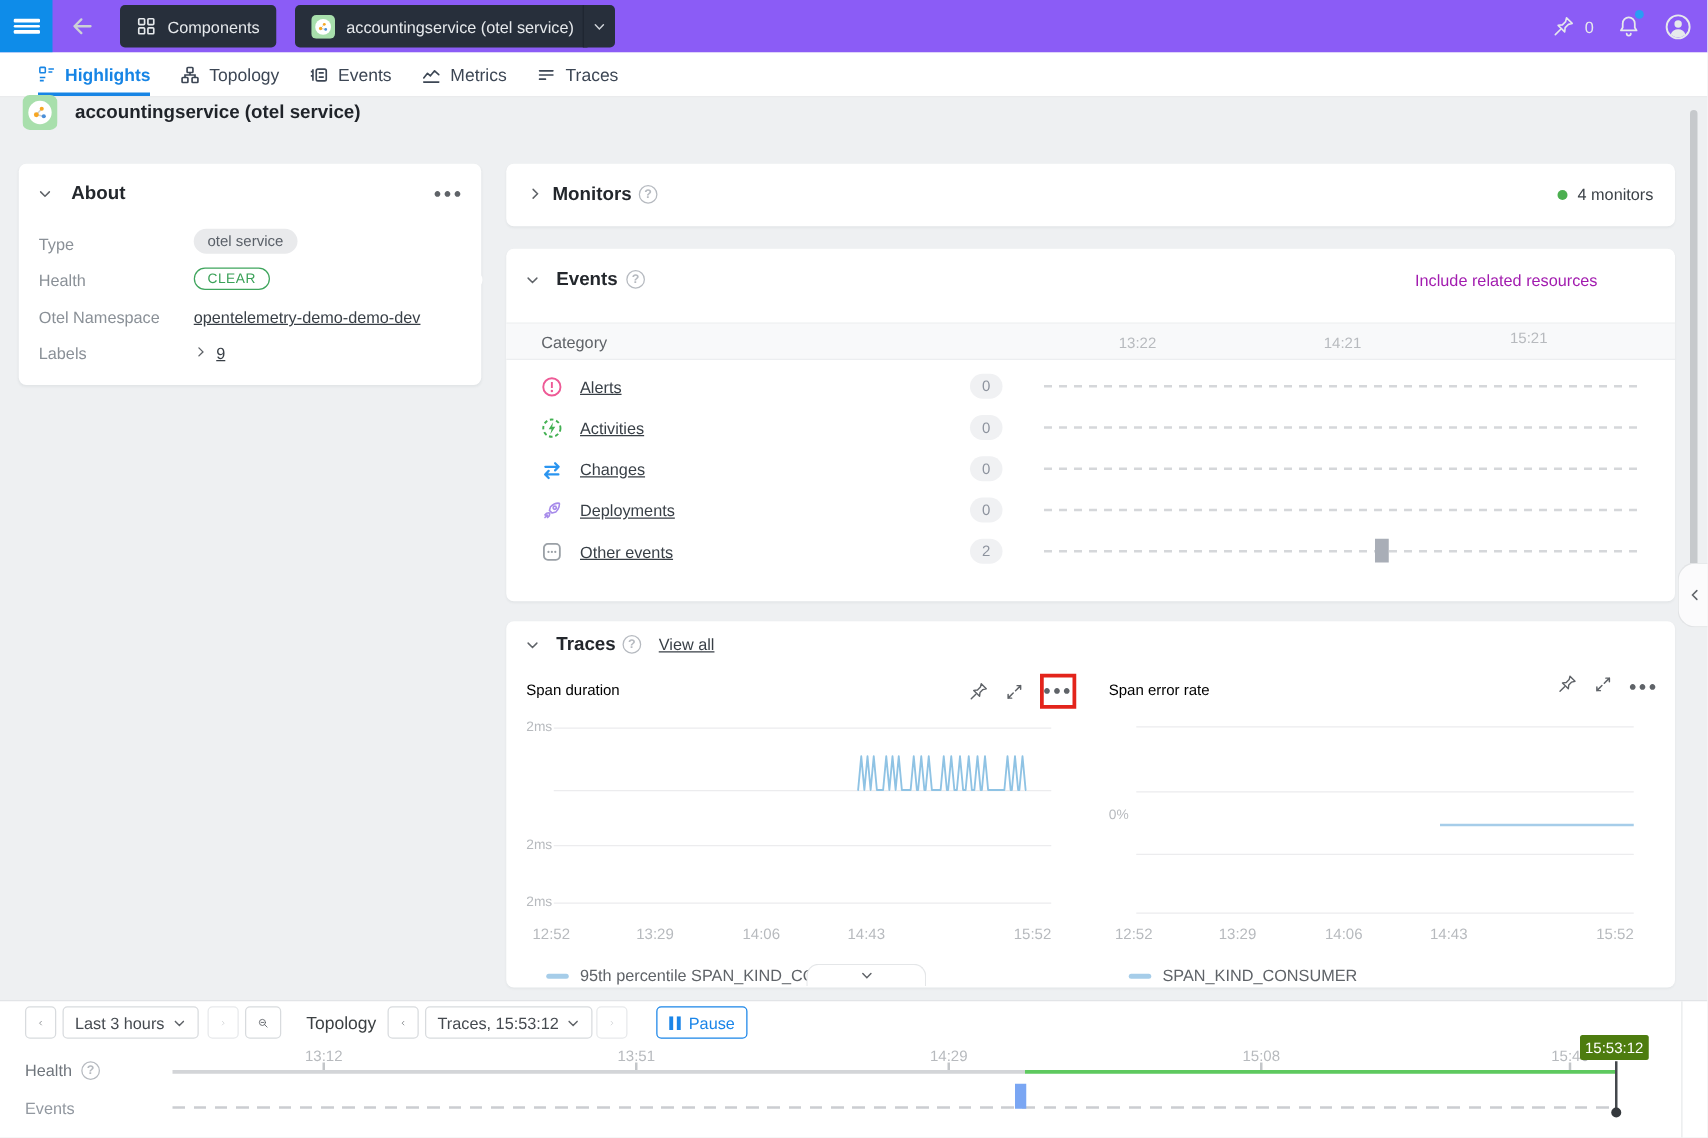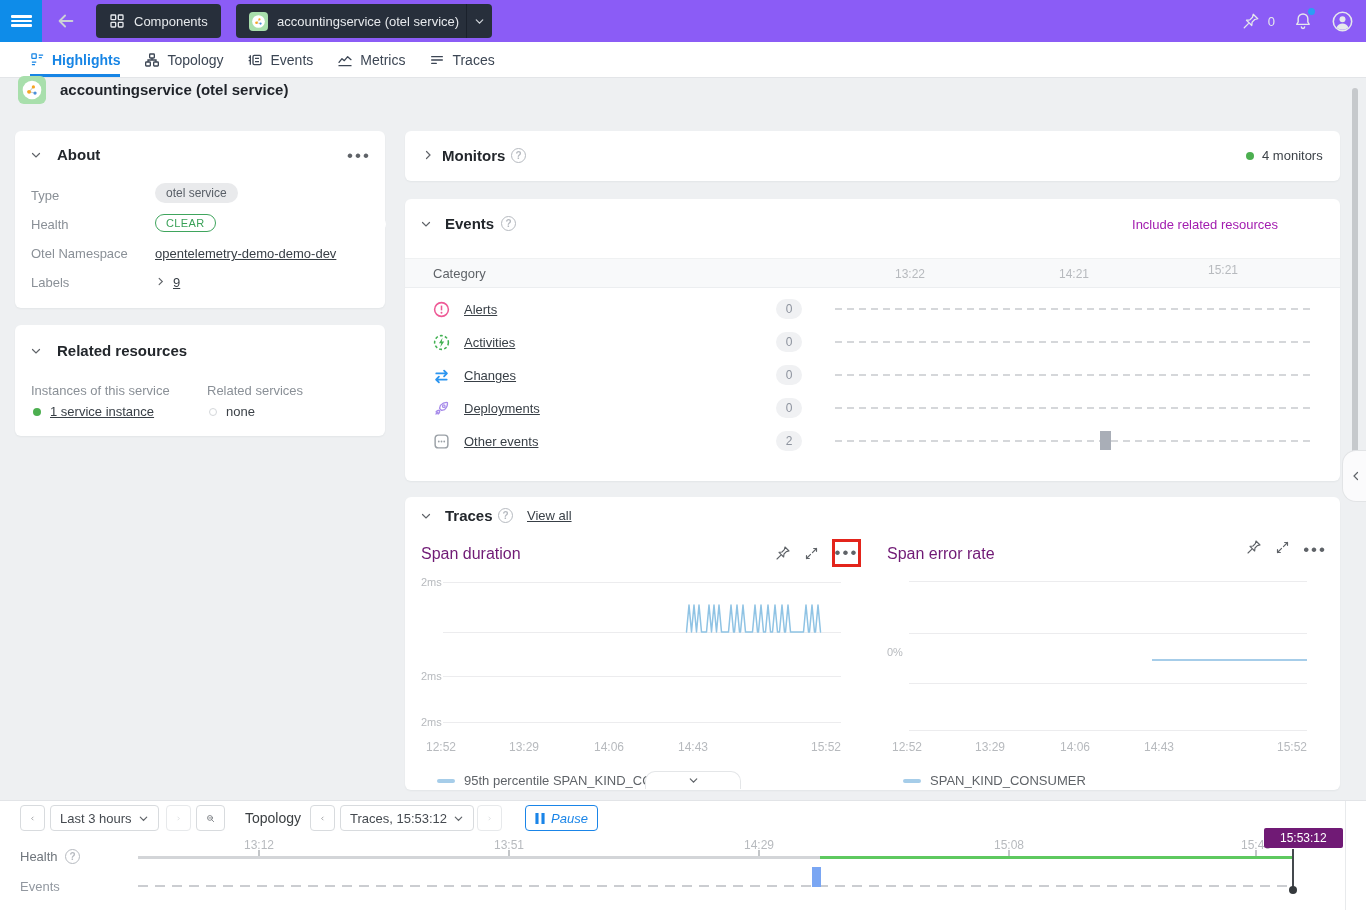--- a/index.html
+++ b/index.html
@@ -31,38 +31,38 @@
   .pill-clear { display:inline-block; border:1px solid #3fa55d; color:#3aa158; border-radius:10px; padding:2px 10px; font-size:11px; letter-spacing:.4px; }
   .gdot { display:inline-block; width:8px; height:8px; border-radius:50%; background:#4caf50; }
   .odot { display:inline-block; width:8px; height:8px; border-radius:50%; border:1.5px solid #d4d7da; background:#fff; }
   .count-badge { display:inline-block; background:#f0f1f3; color:#8d939e; border-radius:10px; min-width:26px; text-align:center; font-size:12px; padding:3px 0; }
   .dashline { height:2px; background-image:repeating-linear-gradient(90deg,#d5d7da 0 7px, transparent 7px 12px); }
   .toggle { width:34px; height:18px; background:#1785e5; border-radius:9px; position:relative; cursor:pointer; }
   .toggle::after { content:''; position:absolute; right:2px; top:2px; width:14px; height:14px; background:#fff; border-radius:50%; }
   .tick-lbl { font-size:12px; color:#b7babe; }
 
   
-  .chart-title { font-size:16px; color:#701a75; }
+  .chart-title { font-size:12px; color:#000000; }
   .gridline { position:absolute; height:1px; background:#ececee; }
   .y-lbl { position:absolute; font-size:11px; color:#b7babe; }
   .x-lbl { position:absolute; font-size:12px; color:#b7babe; width:44px; text-align:center; }
   .legend-swatch { display:inline-block; width:18px; height:4px; border-radius:2px; background:#a6cde9; }
   .chart-actions { position:absolute; top:2px; right:0; display:flex; align-items:center; gap:13px; color:#5f6368; }
   .red-box { border:3px solid #e3241b; }
 
   
   .popup-menu { position:absolute; background:#fff; border-radius:3px; box-shadow:0 1px 7px rgba(0,0,0,.28); }
   .popup-item { color:#1785e5; font-size:14px; display:flex; align-items:center; padding:0 12px; cursor:pointer; }
 
   
   .timebar { position:absolute; left:0; top:800px; width:1366px; height:110px; background:#fff; border-top:1px solid #e2e4e7; }
   .tb-btn { position:absolute; display:flex; align-items:center; justify-content:center; gap:6px; height:26px; border:1px solid #d8dbde; border-radius:4px; background:#fff; color:#454a50; font-size:13px; cursor:pointer; padding:0 9px; }
   .tb-btn.disabled { color:#c6c9cd; border-color:#e7e9eb; cursor:default; }
   .pause-btn { border:1px solid #1a85e8; color:#1a85e8; }
-  .tooltip { position:absolute; background:#701a75; color:#fff; font-size:12px; padding:3px 16px; border-radius:2px; z-index:5; }
+  .tooltip { position:absolute; background:#4d7c0f; color:#fff; font-size:12px; padding:3px 4px; border-radius:2px; z-index:5; }
   .dash-big { height:2px; background-image:repeating-linear-gradient(90deg,#cbcdd1 0 10px, transparent 10px 17px); }
 
   .scroll-thumb { position:absolute; width:6px; border-radius:3px; background:#c6c9cc; }
   .side-handle { position:absolute; width:26px; height:52px; background:#fbfbfc; border:1px solid #e2e4e6; border-right:none; border-radius:14px 0 0 14px; display:flex; align-items:center; justify-content:center; color:#5f6368; cursor:pointer; }
   .collapse-tab { position:absolute; width:96px; height:18px; background:#fff; border:1px solid #e4e6e8; border-bottom:none; border-radius:10px 10px 0 0; display:flex; align-items:center; justify-content:center; color:#5f6368; cursor:pointer; z-index:3; }
   svg { display:block; }
 </style>
 </head>
 <body>
 
@@ -207,34 +207,20 @@
     <span class="link abs" style="left:140px;top:115px;">opentelemetry-demo-demo-dev</span>
     <span class="lbl abs" style="left:16px;top:144px;">Labels</span>
     <span class="chev abs" style="left:140px;top:145px;">
         <svg width="11" height="11" viewBox="0 0 24 24" fill="none" stroke="currentColor" stroke-width="2.4" stroke-linecap="round">
           <path d="M9 5l7 7-7 7"></path>
         </svg>
       </span>
     <span class="link abs" style="left:158px;top:144px;">9</span>
   </div>
 
-  <div class="card" style="left:15px;top:325px;width:370px;height:111px;">
-    <span class="chev abs" style="left:15px;top:20px;">
-        <svg width="12" height="12" viewBox="0 0 24 24" fill="none" stroke="currentColor" stroke-width="2.4" stroke-linecap="round">
-          <path d="M5 9l7 7 7-7"></path>
-        </svg>
-      </span>
-    <span class="sec-title abs" style="left:42px;top:17px;">Related resources</span>
-    <span class="lbl abs" style="left:16px;top:58px;">Instances of this service</span>
-    <span class="lbl abs" style="left:192px;top:58px;">Related services</span>
-    <span class="gdot abs" style="left:18px;top:83px;"></span>
-    <span class="link abs" style="left:35px;top:79px;">1 service instance</span>
-    <span class="odot abs" style="left:194px;top:83px;"></span>
-    <span class="abs" style="left:211px;top:79px;font-size:13px;color:#3c4248;">none</span>
-  </div>
 
   <div class="card" style="left:405px;top:131px;width:935px;height:50px;">
     <span class="chev abs" style="left:17px;top:18px;">
         <svg width="12" height="12" viewBox="0 0 24 24" fill="none" stroke="currentColor" stroke-width="2.4" stroke-linecap="round">
           <path d="M9 5l7 7-7 7"></path>
         </svg>
       </span>
     <span class="sec-title abs" style="left:37px;top:16px;">Monitors</span>
     <span class="help abs" style="left:106px;top:17px;">?</span>
     <span class="gdot abs" style="left:841px;top:21px;"></span>
@@ -459,21 +445,21 @@
       <span>Traces, 15:53:12</span>
       <svg width="11" height="11" viewBox="0 0 24 24" fill="none" stroke="#5f6368" stroke-width="2.6" stroke-linecap="round">
           <path d="M5 9l7 7 7-7"></path>
         </svg>
     </div>
     <div class="tb-btn disabled" style="left:477px;top:4px;width:25px;">
       <svg width="11" height="11" viewBox="0 0 24 24" fill="none" stroke="#c6c9cd" stroke-width="2.6" stroke-linecap="round">
           <path d="M9 5l7 7-7 7"></path>
         </svg>
     </div>
-    <div class="tb-btn pause-btn" style="left:525px;top:4px;font-style:italic;">
+    <div class="tb-btn pause-btn" style="left:525px;top:4px;">
       <svg width="10" height="11" viewBox="0 0 10 12">
           <rect x="0" y="0" width="3.4" height="12" fill="#1a85e8"></rect>
           <rect x="6.6" y="0" width="3.4" height="12" fill="#1a85e8"></rect>
         </svg>
       <span>Pause</span>
     </div>
 
     <span class="tick-lbl abs" style="left:237px;top:37px;width:44px;text-align:center;">13:12</span>
     <span class="tick-lbl abs" style="left:487px;top:37px;width:44px;text-align:center;">13:51</span>
     <span class="tick-lbl abs" style="left:737px;top:37px;width:44px;text-align:center;">14:29</span>

